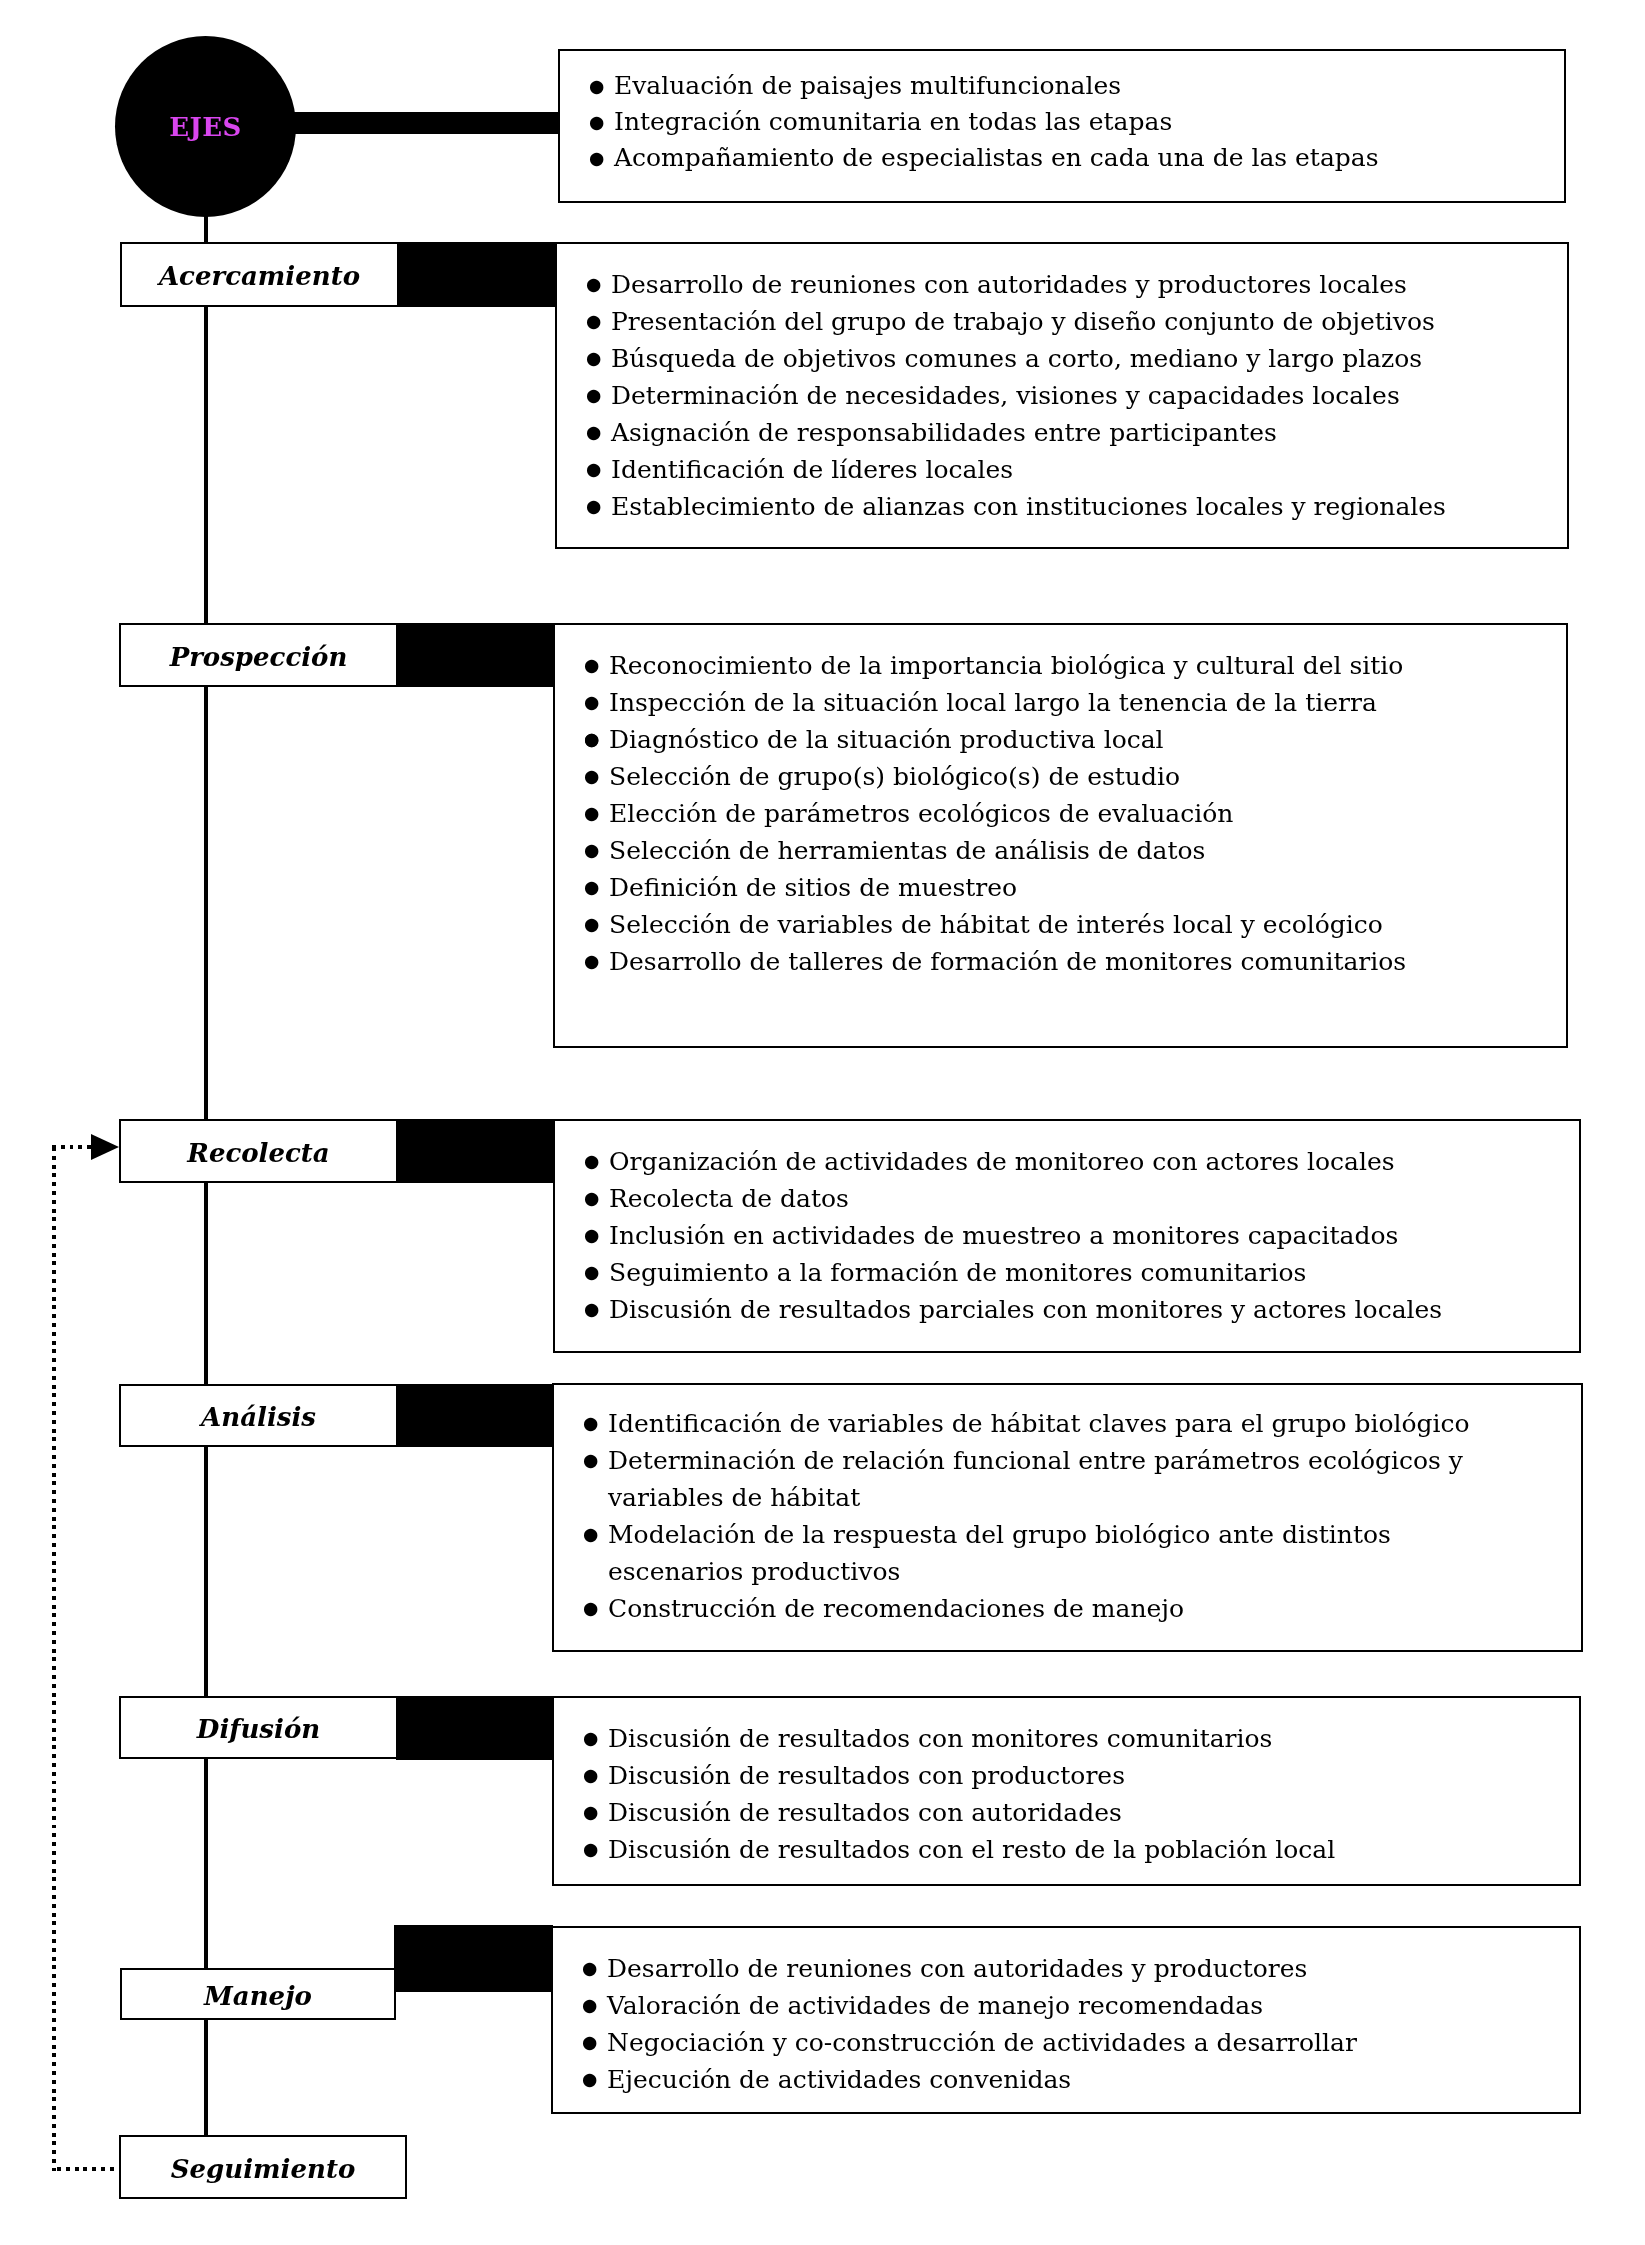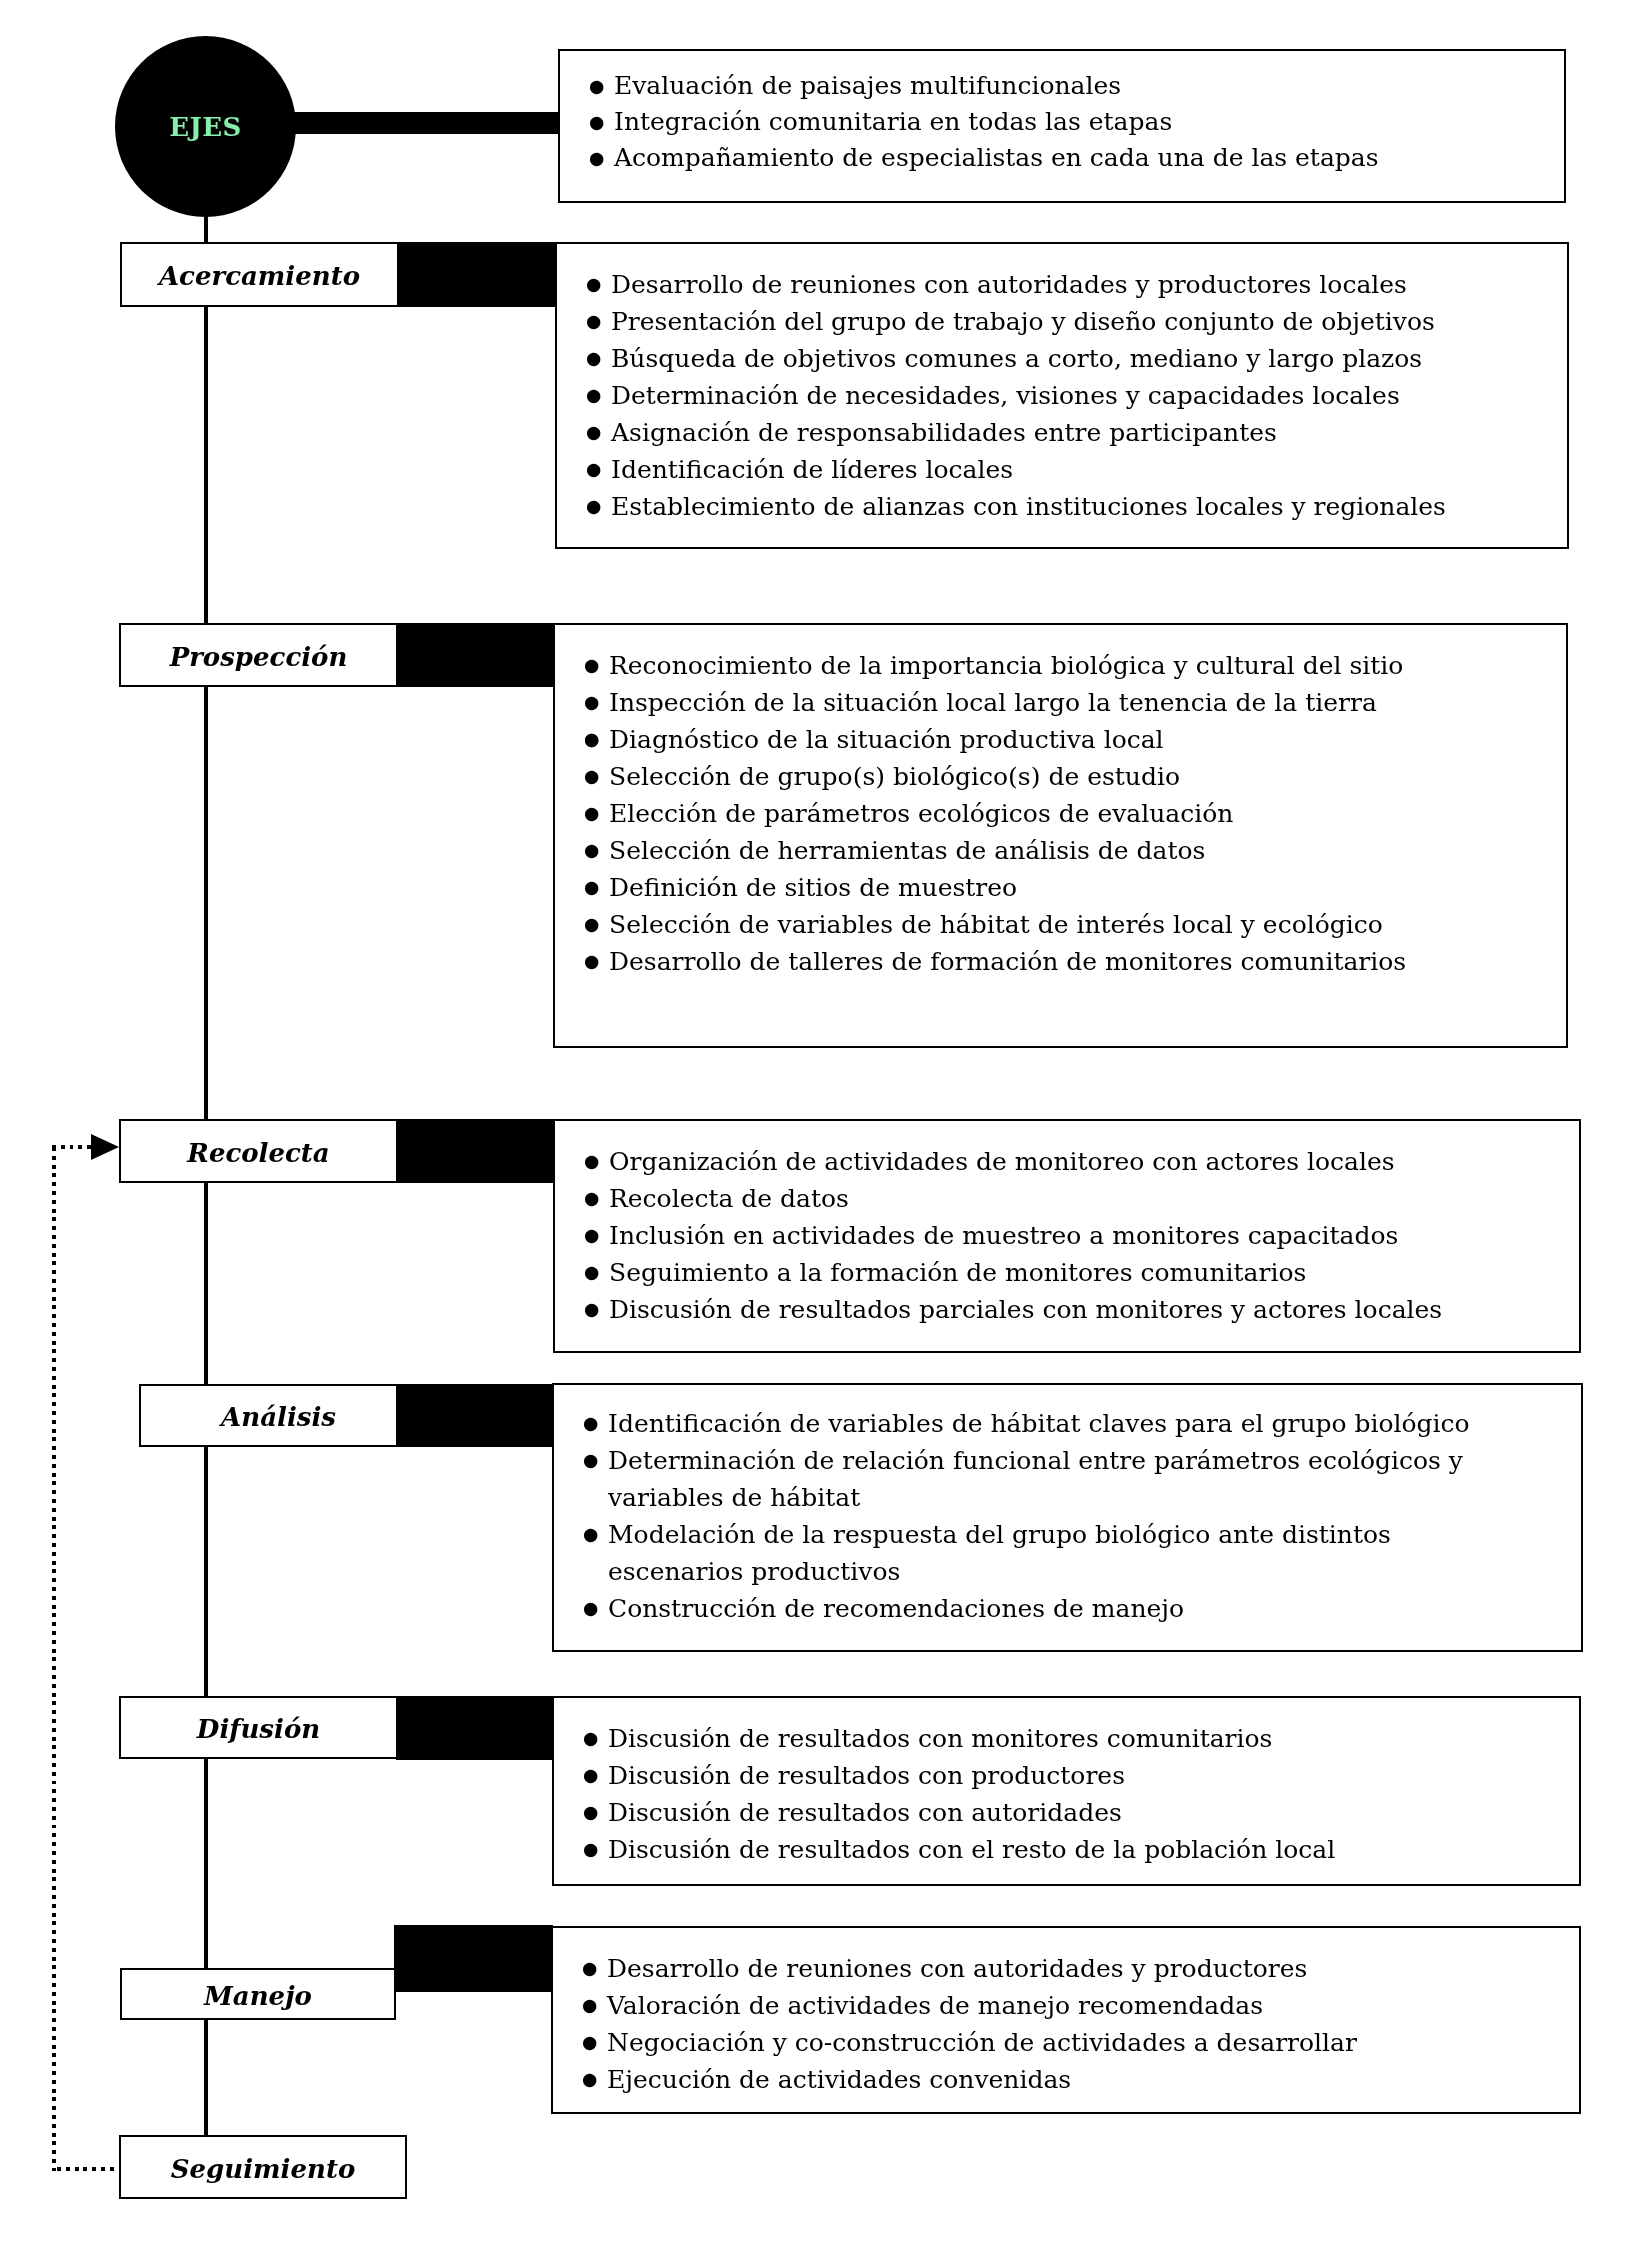--- a/index.html
+++ b/index.html
@@ -1,21 +1,21 @@
 <!DOCTYPE html>
 <html><head>
 <meta charset="utf-8">
 <style>
   html, body { margin: 0; padding: 0; background: #ffffff; }
   body { width: 1645px; height: 2245px; position: relative; overflow: hidden;
          font-family: "DejaVu Serif", serif; color: #000000; }
   .spine { position: absolute; left: 204px; top: 195px; width: 3.9px; height: 1943px; background: #000; }
   .circle { position: absolute; left: 115px; top: 36px; width: 181px; height: 181px;
             border-radius: 50%; background: #000; display: flex; align-items: center; justify-content: center; }
-  .circle span { color: #86efac; font-weight: bold; font-size: 26px; letter-spacing: 0.5px; }
+  .circle span { color: #d946ef; font-weight: bold; font-size: 26px; letter-spacing: 0.5px; }
   .ejes-bar { position: absolute; left: 291px; top: 112px; width: 269px; height: 21.5px; background: #000; }
   .box { position: absolute; border: 2.9px solid #000; background: #fff; box-sizing: border-box; }
   .content { padding: 19.5px 0 0 29px; }
   .content ul { list-style: none; margin: 0; padding: 0; }
   .content li { font-size: 25px; line-height: 37px; white-space: nowrap; position: relative; padding-left: 25px; }
   .content li .bullet { position: absolute; left: 0; top: 0; font-size: 17.6px; }
   .content li.cont { padding-left: 25px; }
   .label { display: flex; align-items: center; justify-content: center; }
   .label span { font-weight: bold; font-style: italic; font-size: 26px; padding-top: 3.9px; }
   .bar { position: absolute; background: #000; }
@@ -88,21 +88,21 @@
   <div class="box content" style="left:553px;top:1119px;width:1028px;height:234px;padding-top:21.5px;">
     <ul>
       <li><span class="bullet">●</span><span>Organización de actividades de monitoreo con actores locales</span></li>
       <li><span class="bullet">●</span><span>Recolecta de datos</span></li>
       <li><span class="bullet">●</span><span>Inclusión en actividades de muestreo a monitores capacitados</span></li>
       <li><span class="bullet">●</span><span>Seguimiento a la formación de monitores comunitarios</span></li>
       <li><span class="bullet">●</span><span>Discusión de resultados parciales con monitores y actores locales</span></li>
     </ul>
   </div>
 
-  <div class="box label" style="left:119px;top:1384px;width:279px;height:63px;margin-left:20px;">
+  <div class="box label" style="left:119px;top:1384px;width:279px;height:63px;">
     <span>Análisis</span>
   </div>
   <div class="bar" style="left:396px;top:1384px;width:158px;height:63px;"></div>
   <div class="box content" style="left:552px;top:1383px;width:1031px;height:269px;padding-top:19.5px;">
     <ul>
       <li><span class="bullet">●</span><span>Identificación de variables de hábitat claves para el grupo biológico</span></li>
       <li><span class="bullet">●</span><span>Determinación de relación funcional entre parámetros ecológicos y</span></li>
       <li class="cont"><span>variables de hábitat</span></li>
       <li><span class="bullet">●</span><span>Modelación de la respuesta del grupo biológico ante distintos</span></li>
       <li class="cont"><span>escenarios productivos</span></li>

